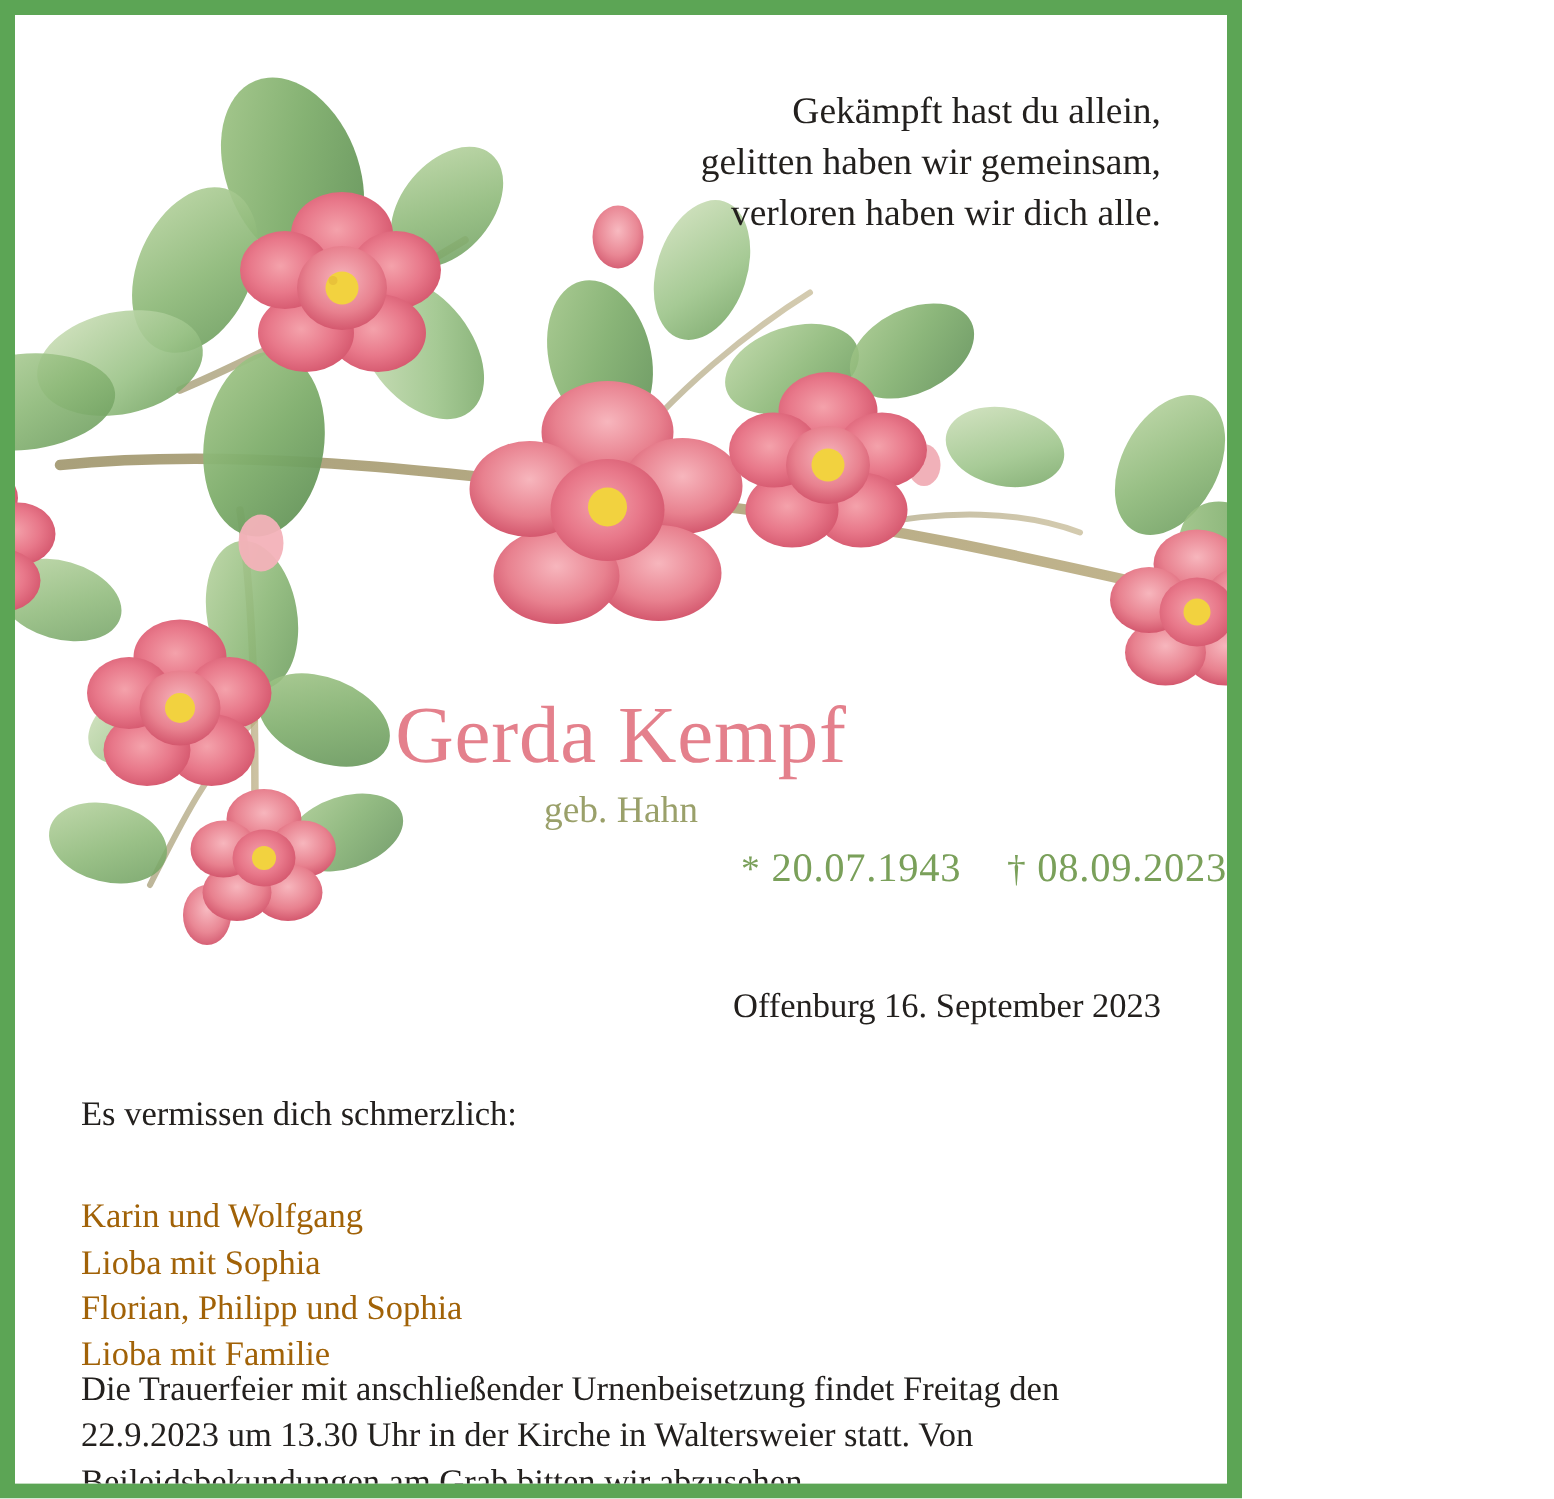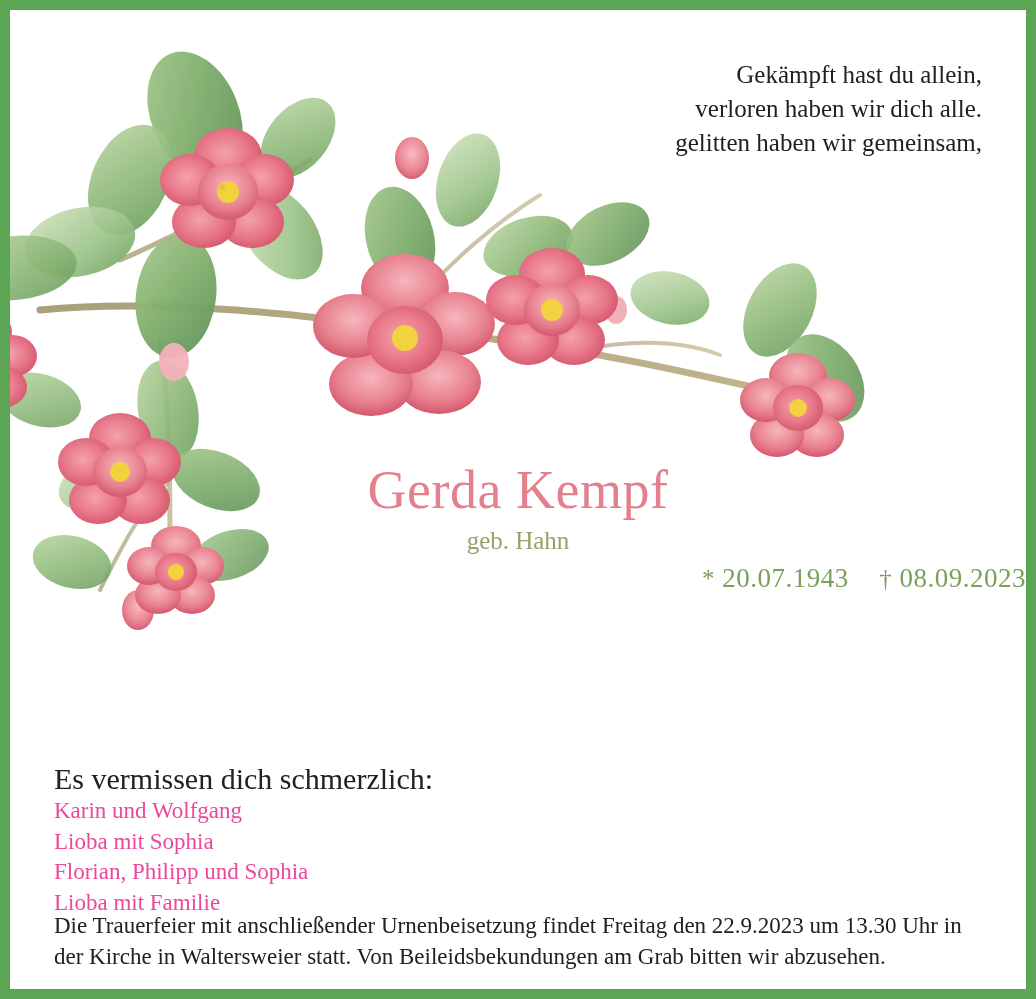--- a/index.html
+++ b/index.html
@@ -2,21 +2,21 @@
 <html lang="de"><head>
 <meta charset="utf-8">
 <style>
   html, body {
     margin: 0;
     padding: 0;
     background: #ffffff;
   }
   .page {
     position: relative;
-    width: 1036px;
+    width: 828px;
     height: 999px;
     box-sizing: border-box;
     background: #ffffff;
     border: 10px solid #5ca555;
     overflow: hidden;
     font-family: "Liberation Serif", "DejaVu Serif", serif;
     color: #2b2b2b;
     text-decoration: underline;
   }
   .inner {
@@ -81,31 +81,30 @@
     right: 44px;
     top: 648px;
     font-size: 23px;
     color: #23201e;
   }
 
   .mourners-intro {
     position: absolute;
     left: 44px;
     top: 720px;
-    font-size: 30px;
+    font-size: 23px;
     color: #23201e;
-    margin-top: 32px;
   }
   .mourners {
     position: absolute;
     left: 44px;
     top: 786px;
     font-size: 23px;
     line-height: 1.33;
-    color: #ec4899;
+    color: #a16207;
   }
   .mourners div { white-space: nowrap; }
 
   .ceremony {
     position: absolute;
     left: 44px;
     right: 44px;
     top: 900px;
     font-size: 23px;
     line-height: 1.35;
@@ -277,36 +276,37 @@
               <ellipse cx="0" cy="0" rx="24" ry="22" fill="url(#petalG2)"></ellipse>
             </g>
             <circle cx="0" cy="0" r="9" fill="#f2d23f"></circle>
           </g>
         </g>
       </svg>
     </div>
 
     <div class="verse">
       <div>Gekämpft hast du allein,</div>
+      <div>gelitten haben wir gemeinsam,</div>
       <div>verloren haben wir dich alle.</div>
-      <div>gelitten haben wir gemeinsam,</div>
     </div>
 
     <div class="name-block">
       <div class="name">Gerda Kempf</div>
       <div class="born-name">geb. Hahn</div>
       <div class="dates">
         <span class="sym">*</span>
         <span>20.07.1943</span>
         <span class="gap"></span>
         <span class="sym">†</span>
         <span>08.09.2023</span>
       </div>
     </div>
 
+    <div class="place-date">Offenburg 16. September 2023</div>
 
     <div class="mourners-intro">Es vermissen dich schmerzlich:</div>
     <div class="mourners">
       <div>Karin und Wolfgang</div>
       <div>Lioba mit Sophia</div>
       <div>Florian, Philipp und Sophia</div>
       <div>Lioba mit Familie</div>
     </div>
 
     <div class="ceremony">Die Trauerfeier mit anschließender Urnenbeisetzung findet Freitag den 22.9.2023 um 13.30 Uhr in der Kirche in Waltersweier statt. Von Beileidsbekundungen am Grab bitten wir abzusehen.</div>

